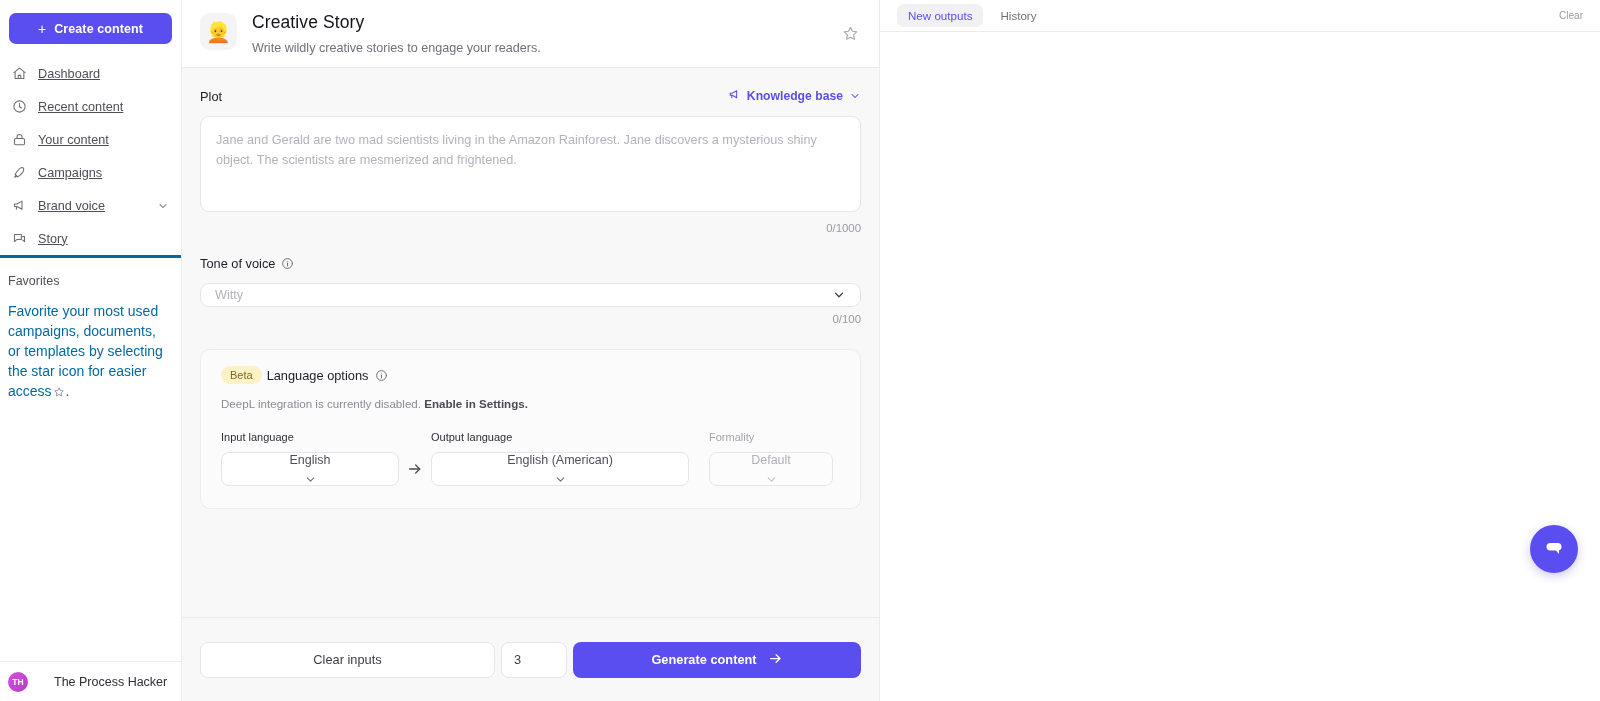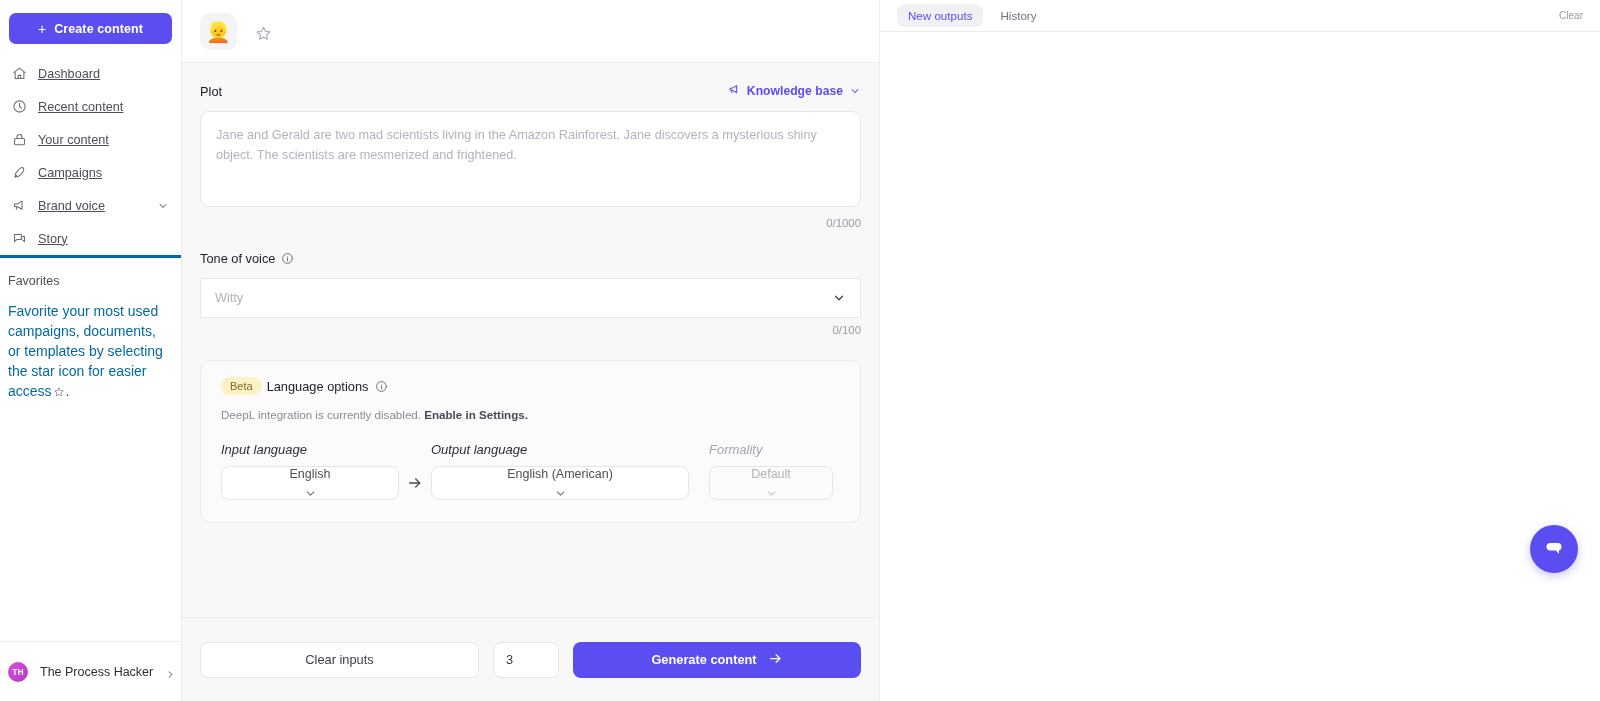--- a/index.html
+++ b/index.html
@@ -51,23 +51,23 @@
     padding: 16px 10px 0 8px;
   }
   .fav-title { font-size: 12.5px; color: #4e4e58; margin-bottom: 13px; }
   .fav-desc {
     font-size: 14px; color: #0369a1; line-height: 20px;
   }
   .fav-star { display: inline-block; vertical-align: -2px; margin: 0 1px; }
 
   .user-row {
     position: absolute; left: 0; bottom: 0;
-    width: 182px; height: 60px;
+    width: 182px; height: 40px;
     border-top: 1px solid #ececed;
-    display: flex; align-items: center; gap: 12px;
+    display: flex; align-items: center; gap: 26px;
     padding: 0 12px 0 8px; cursor: pointer;
   }
   .avatar-circle {
     width: 20px; height: 20px; border-radius: 50%;
     background: linear-gradient(135deg, #d94fd6 0%, #b53ad0 100%);
     color: #fff; font-size: 8.5px; font-weight: bold;
     display: flex; align-items: center; justify-content: center;
     flex: 0 0 20px;
   }
   .user-name { font-size: 12.5px; color: #2e2e38; flex: 1; white-space: nowrap; }
@@ -123,22 +123,22 @@
     width: 100%; height: 96px;
     background: #fff; border: 1px solid #e6e6ea; border-radius: 9px;
     padding: 13px 15px; font-size: 12.7px; line-height: 20px;
     color: #b3b3bd; font-family: "Liberation Sans", sans-serif;
     resize: none; outline: none;
   }
   .textarea-box::placeholder { color: #b3b3bd; }
   .counter { text-align: right; font-size: 11.4px; color: #9a9aa5; margin-top: 6px; }
 
   .select-box {
-    width: 100%; height: 40px;
-    background: #fff; border: 1px solid #e6e6ea; border-radius: 1px;
+    width: 100%; height: 24px;
+    background: #fff; border: 1px solid #e6e6ea; border-radius: 9px;
     padding: 0 14px; display: flex; align-items: center;
     justify-content: space-between; cursor: pointer;
   }
   .select-val { font-size: 12.7px; color: #b3b3bd; }
   .select-chev { color: #3c3c46; width: 14px; height: 14px; }
 
   .section-gap { margin-top: 22px; }
 
   
   .lang-card {
@@ -151,21 +151,21 @@
     background: #fcf2c5; color: #7d6a1e;
     font-size: 11px; border-radius: 9px; padding: 3px 9px;
   }
   .lang-title { font-size: 12.8px; color: #1d1d27; display: flex; align-items: center; gap: 7px; }
   .lang-note { font-size: 11.6px; color: #8b8b96; margin-top: 13px; }
   .lang-note b { color: #4a4a56; font-weight: bold; cursor: pointer; }
 
   .lang-grid {
     display: flex; align-items: flex-end; gap: 0; margin-top: 21px;
   }
-  .lang-col-label { font-size: 13px; color: #2e2e38; margin-bottom: 9px; font-style: italic; }
+  .lang-col-label { font-size: 11px; color: #2e2e38; margin-bottom: 9px; }
   .lang-col-label.dim { color: #a4a4ae; }
   .lang-select {
     height: 34px; background: #fff;
     border: 1px solid #e6e6ea; border-radius: 8px;
     padding: 0 12px; display: flex; align-items: center;
     justify-content: space-between; cursor: pointer; flex-direction: column;
   }
   .lang-select.dim { background: #fcfcfd; }
   .lang-select .v { font-size: 12.5px; color: #4e4e58; }
   .lang-select.dim .v { color: #b0b0ba; }
@@ -176,21 +176,21 @@
     width: 178px; display:flex; align-items:center; justify-content:center;
     color: #4a4a56; height: 34px; flex: 0 0 32px; width: 32px;
   }
   .col-out { width: 258px; }
   .col-form { width: 124px; margin-left: 20px; }
 
   
   .bottom-bar {
     border-top: 1px solid #ececee;
     height: 84px; flex: 0 0 84px;
-    display: flex; align-items: center; gap: 14px;
+    display: flex; align-items: center; gap: 6px;
     padding: 0 18px;
     justify-content: center;
   }
   .clear-btn {
     flex: 1; height: 36px;
     background: #fff; border: 1px solid #e6e6ea; border-radius: 8px;
     font-size: 12.8px; color: #3c3c46; cursor: pointer;
     font-family: "Liberation Sans", sans-serif;
   }
   .qty-input {
@@ -327,20 +327,24 @@
             <path d="m9 18 6-6-6-6"></path>
           </svg>
       </span>
     </div>
   </aside>
 
   <section class="center">
 
     <div class="tmpl-header">
       <div class="tmpl-emoji">👱</div>
+      <div class="tmpl-text">
+        <div class="tmpl-title">Creative Story</div>
+        <div class="tmpl-sub">Write wildly creative stories to engage your readers.</div>
+      </div>
       <button class="star-btn">
         <svg width="17" height="17" viewBox="0 0 24 24" fill="none" stroke="currentColor" stroke-width="1.7" stroke-linejoin="round">
             <path d="m12 3.2 2.7 5.6 6.1.9-4.4 4.3 1.1 6.1L12 17.2 6.5 20.1l1.1-6.1-4.4-4.3 6.1-.9z"></path>
           </svg>
       </button>
     </div>
 
     <div class="form-scroll">
 
       <div>

